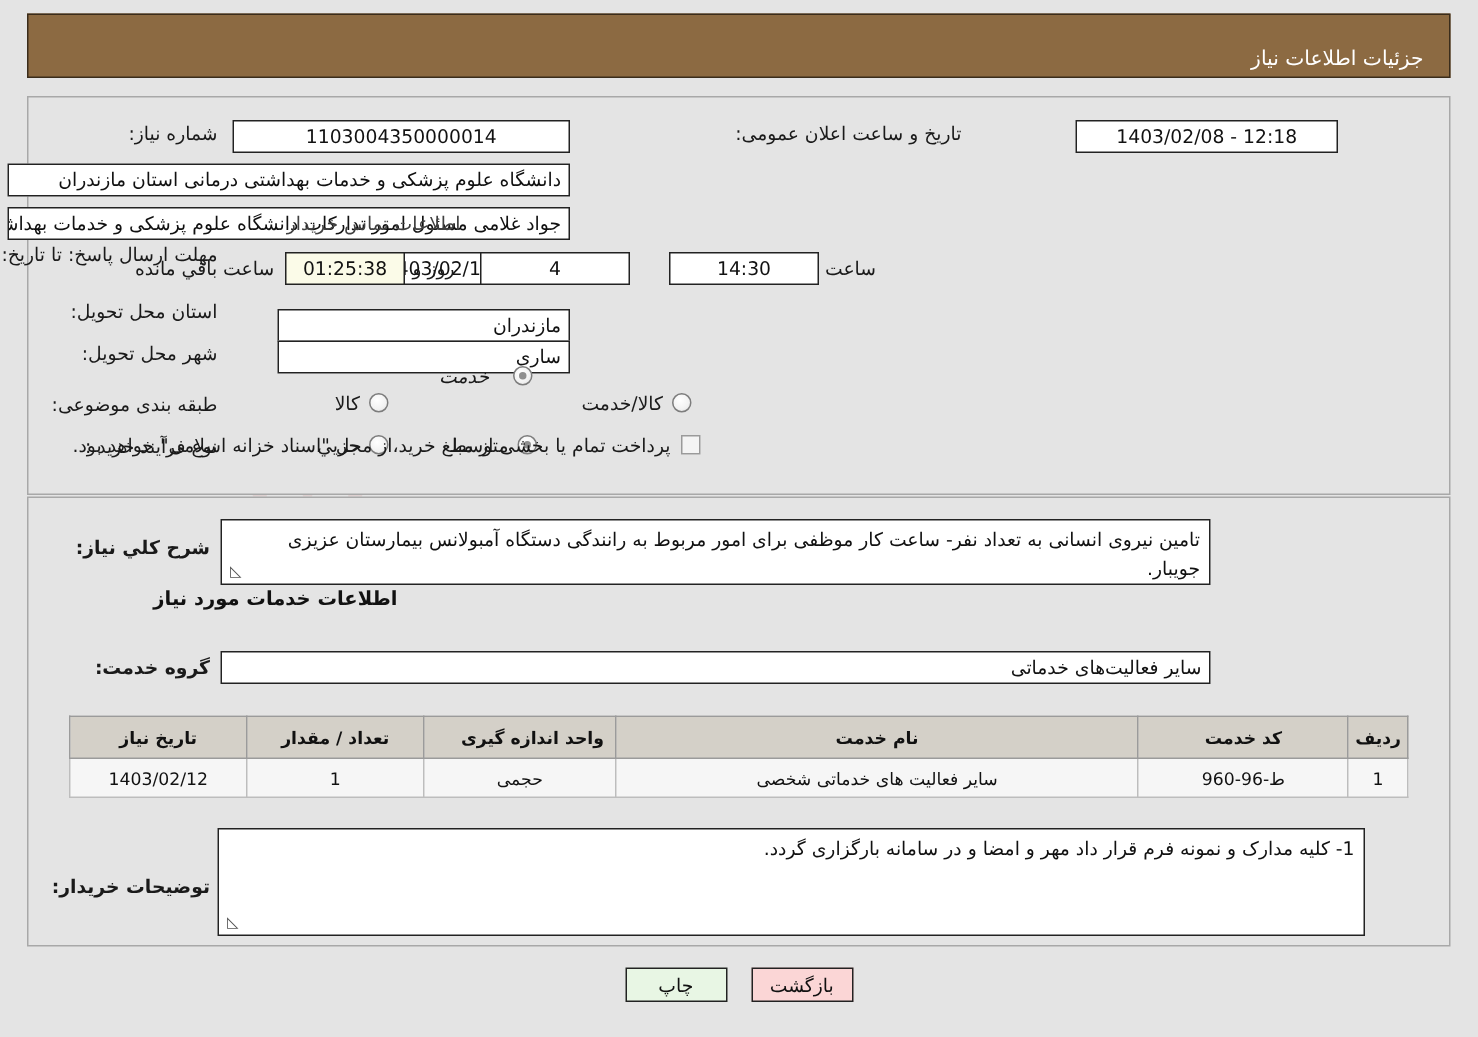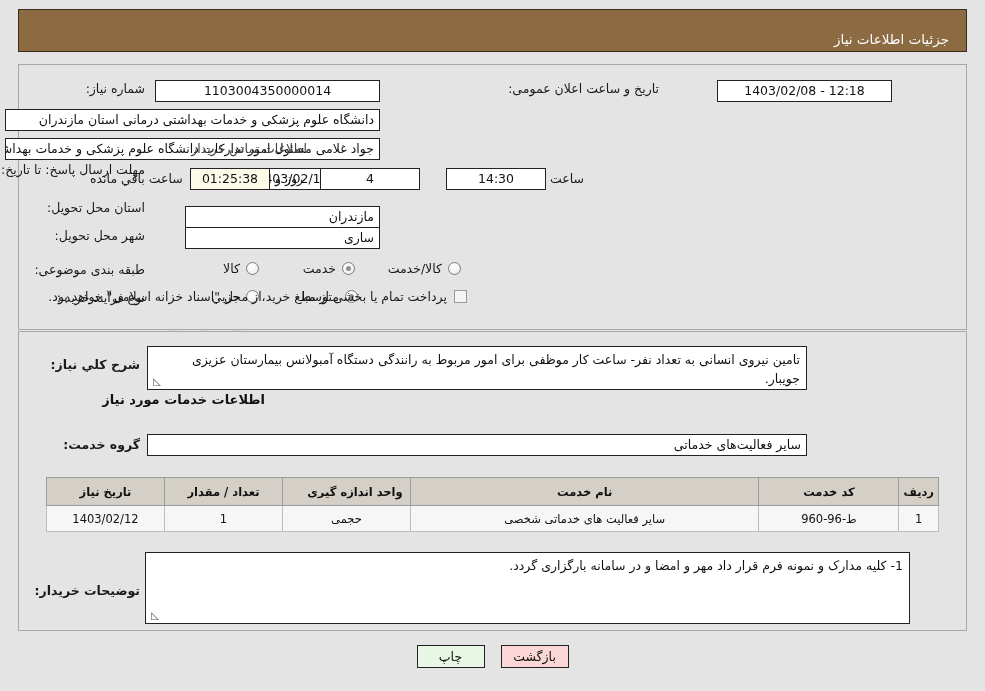--- a/index.html
+++ b/index.html
@@ -215,21 +215,21 @@
   <div class="header-bar">
     <span class="header-title">جزئیات اطلاعات نیاز</span>
   </div>
 
   <div class="panel" id="panel-main"></div>
 
   <div class="row" style="right:840px; top:81px;">
     <span class="lbl">شماره نیاز:</span>
   </div>
   <div class="box" style="position:absolute; right:605px; top:80px; width:225px;">1103004350000014</div>
-  <div class="row" style="right:326px; top:81px;margin-left:40px;">
+  <div class="row" style="right:344px; top:81px;margin-left:40px;">
     <span class="lbl">تاریخ و ساعت اعلان عمومی:</span>
   </div>
 
   <div class="box" style="position:absolute; left:717px; top:80px; width:175px;">12:18 - 1403/02/08</div>
 
   <div class="row" style="right:840px; top:110px;">
     <span class="lbl">نام دستگاه خریدار:</span>
   </div>
   <div class="box right" style="position:absolute; right:605px; top:109px; width:375px;">دانشگاه علوم پزشکی و خدمات بهداشتی  درمانی استان مازندران</div>
 
@@ -261,21 +261,21 @@
   </div>
   <div class="box right" style="position:absolute; right:605px; top:227px; width:195px;padding-left:20px;">ساری</div>
 
   <div class="row" style="right:840px; top:262px;">
     <span class="lbl">طبقه بندی موضوعی:</span>
   </div>
   <div class="row" style="right:726px; top:261px; gap:6px;">
     <span class="radio"></span>
     <span class="lbl">کالا</span>
   </div>
-  <div class="row" style="right:630px; top:261px; gap:6px;">
+  <div class="row" style="right:630px; top:243px; gap:16px;font-style:italic;">
     <span class="radio on"></span>
     <span class="lbl">خدمت</span>
   </div>
   <div class="row" style="right:524px; top:261px; gap:6px;">
     <span class="radio"></span>
     <span class="lbl">کالا/خدمت</span>
   </div>
 
   <div class="row" style="right:840px; top:290px;">
     <span class="lbl">نوع فرآیند خرید :</span>

